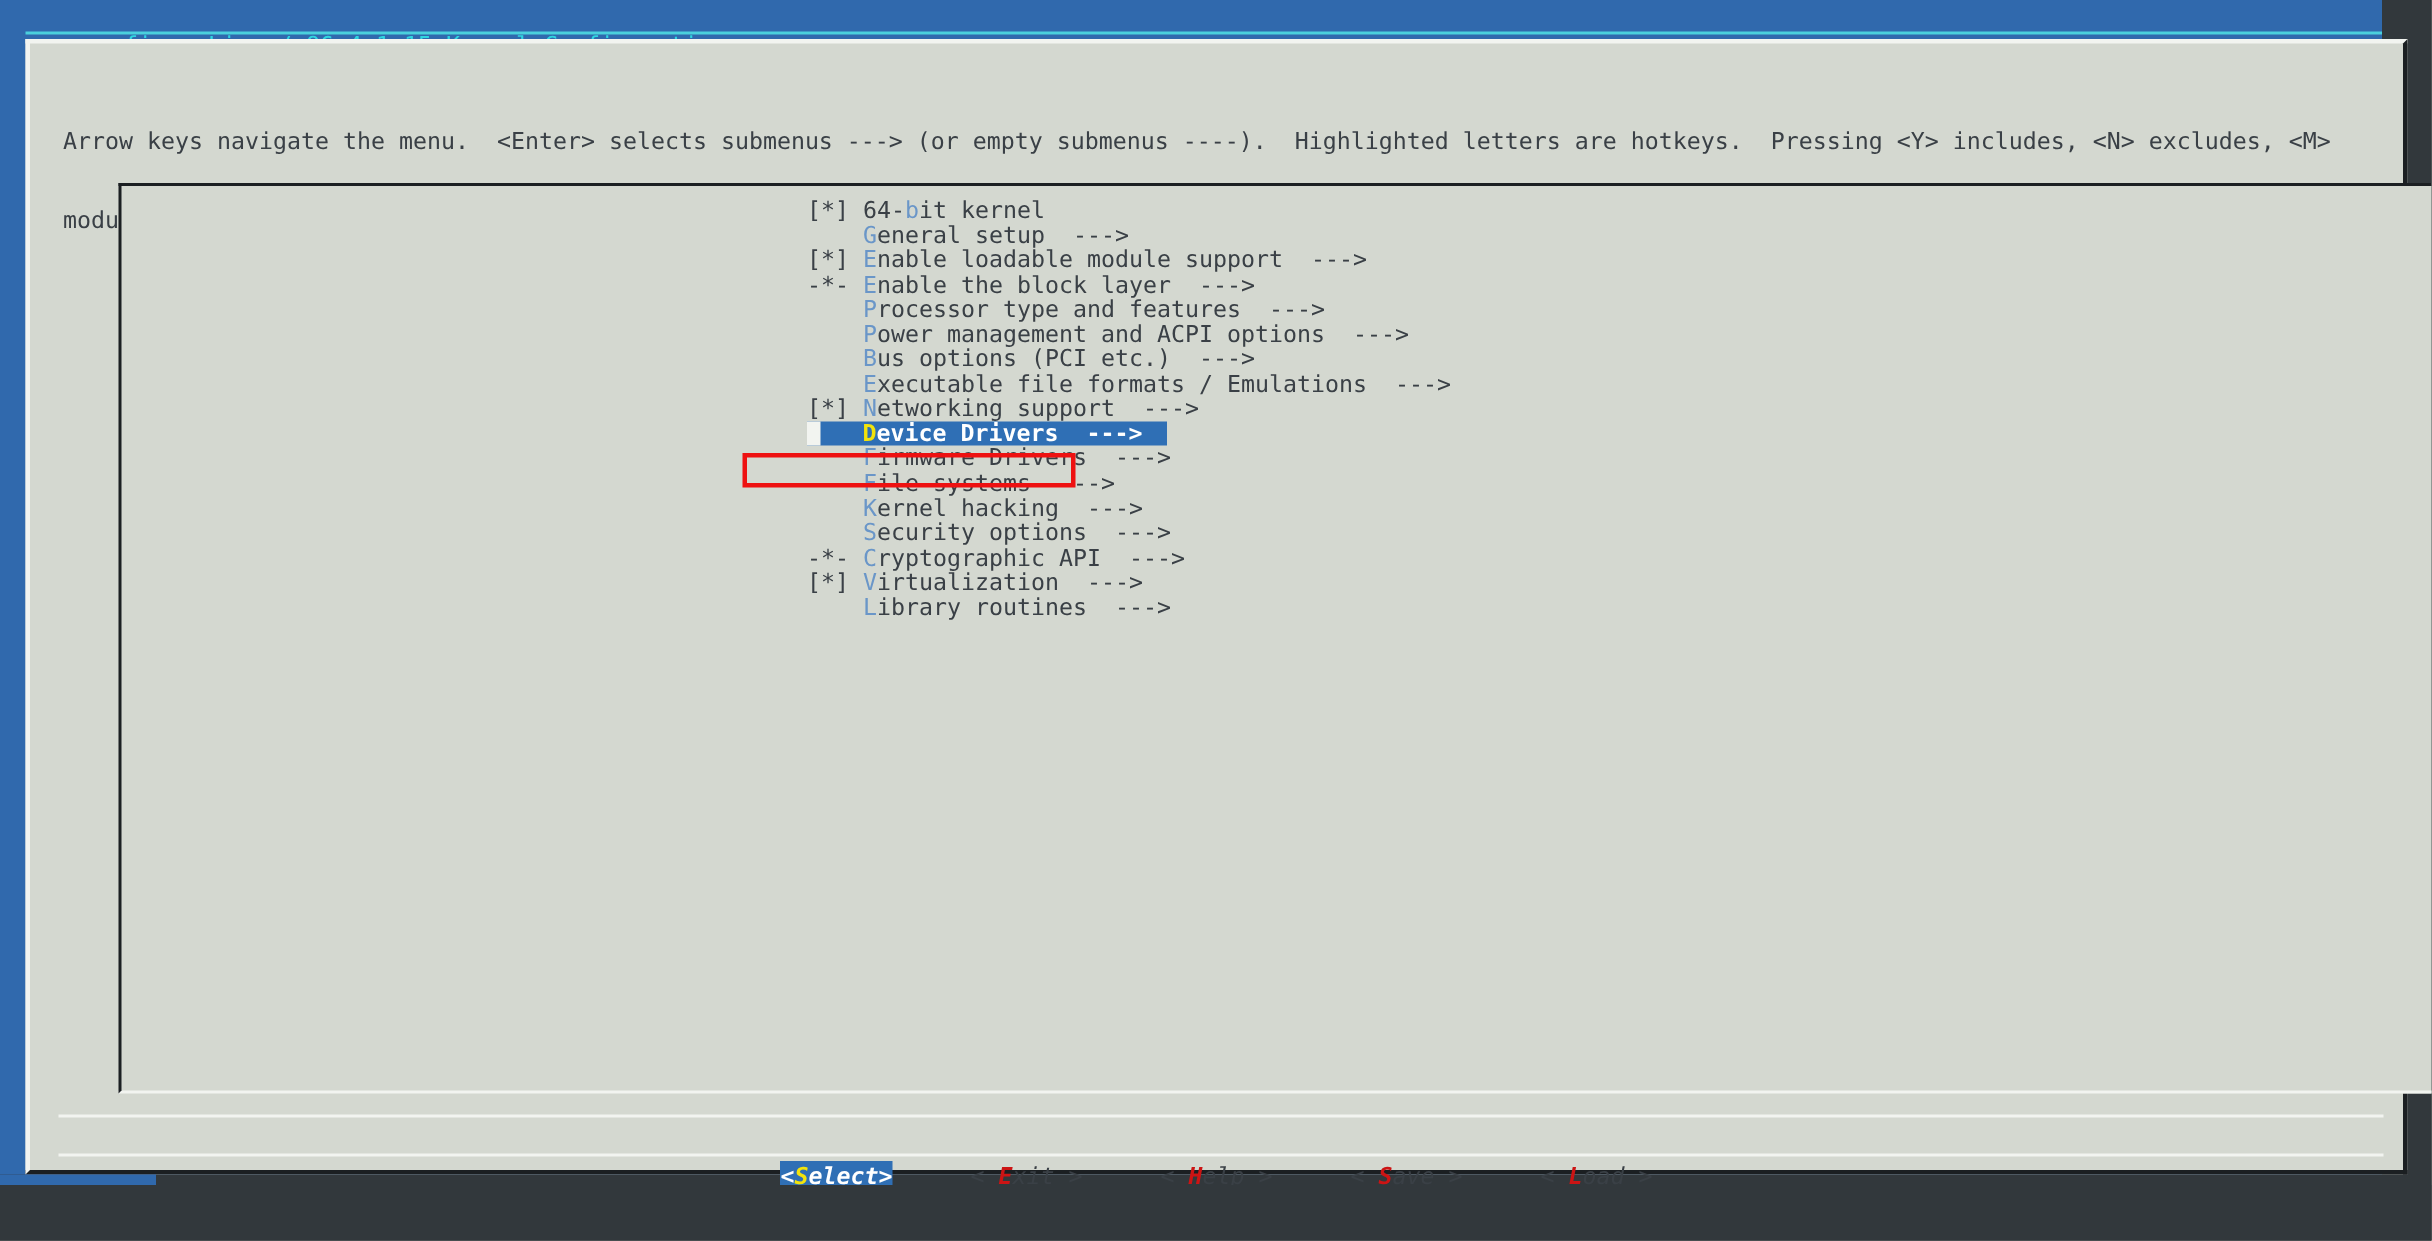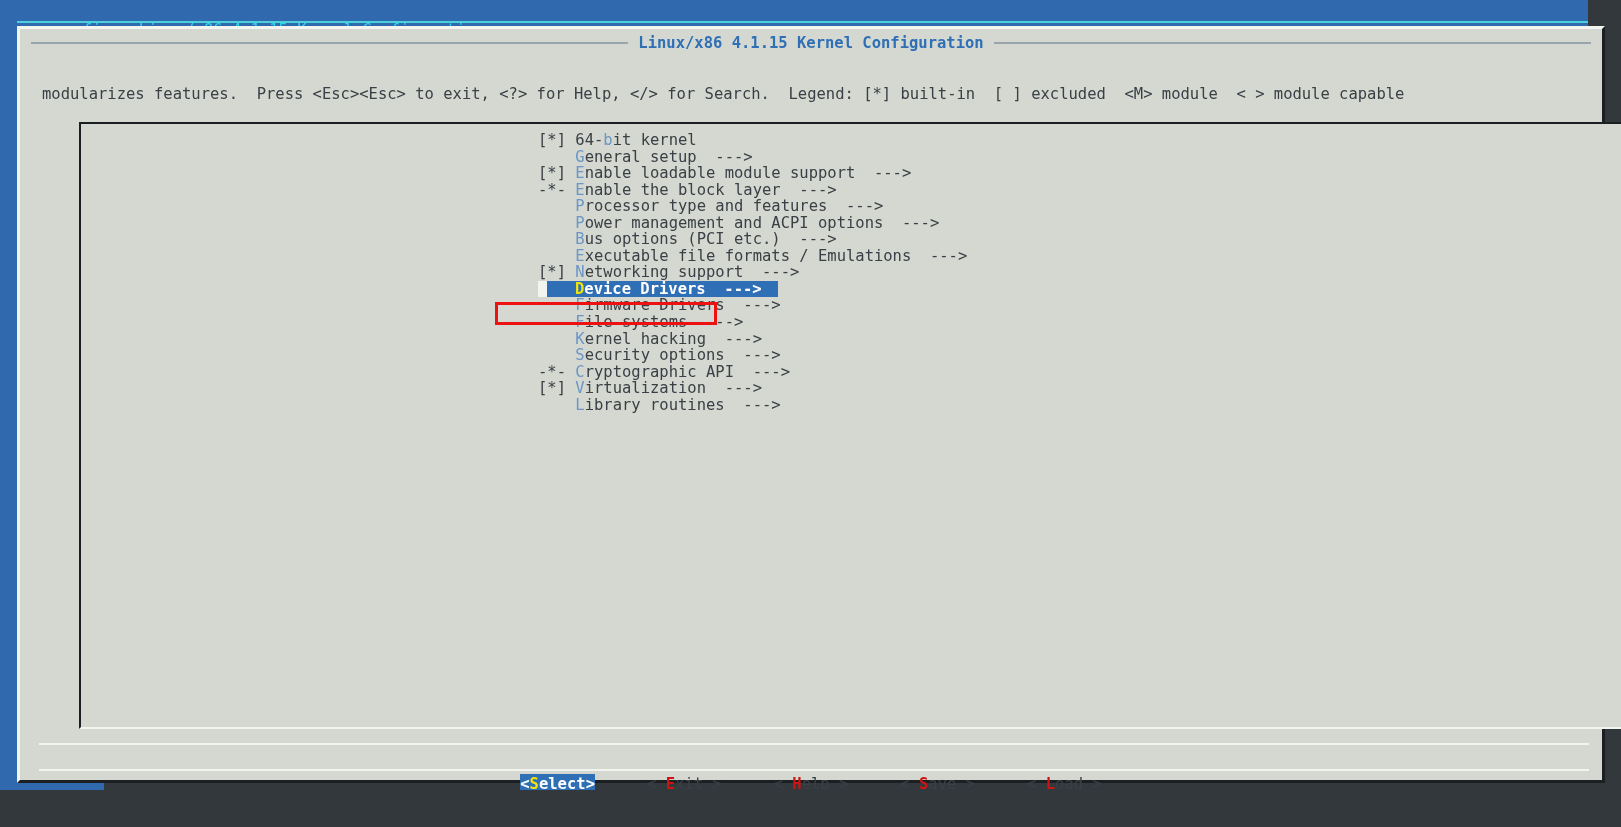--- a/index.html
+++ b/index.html
@@ -187,20 +187,21 @@
   #buttonbar {
     position: absolute;
     left: 0;
     top: 745px;
     width: 100%;
     display: flex;
     justify-content: center;
     gap: 52px;
     font-size: 15.5px;
     white-space: pre;
+    font-style: italic;
   }
   .btn {
     color: #3a4046;
     white-space: pre;
     padding: 1px 0;
   }
   .btn .bhot { color: #cc1414; font-weight: bold; }
   .btn.selected {
     background: #2f6fb5;
     color: #ffffff;
@@ -233,27 +234,23 @@
 
   <div id="term-bg"></div>
 
   <div id="titlebar">
     <span>.config - Linux/x86 4.1.15 Kernel Configuration</span>
   </div>
   <div id="titlebar-rule"></div>
 
   <div id="dialog">
 
-    <div id="dialog-caption-wrap">
-      <div id="dialog-caption-line-l"></div>
-      <div id="dialog-caption">Linux/x86 4.1.15 Kernel Configuration</div>
-      <div id="dialog-caption-line-r"></div>
-    </div>
 
     <div id="helptext">
+      <div>Arrow keys navigate the menu.  &lt;Enter&gt; selects submenus ---&gt; (or empty submenus ----).  Highlighted letters are hotkeys.  Pressing &lt;Y&gt; includes, &lt;N&gt; excludes, &lt;M&gt;</div>
       <div>modularizes features.  Press &lt;Esc&gt;&lt;Esc&gt; to exit, &lt;?&gt; for Help, &lt;/&gt; for Search.  Legend: [*] built-in  [ ] excluded  &lt;M&gt; module  &lt; &gt; module capable</div>
     </div>
 
     <div id="listframe">
       <div id="menu"><div style="height: 16.55px;"><div class="row"><span class="tag">[*] </span><span class="label">64-</span><span class="hot">b</span><span class="label">it kernel</span></div></div><div style="height: 16.55px;"><div class="row"><span class="tag">    </span><span class="hot">G</span><span class="label">eneral setup</span><span class="arrow">  ---&gt;</span></div></div><div style="height: 16.55px;"><div class="row"><span class="tag">[*] </span><span class="hot">E</span><span class="label">nable loadable module support</span><span class="arrow">  ---&gt;</span></div></div><div style="height: 16.55px;"><div class="row"><span class="tag">-*- </span><span class="hot">E</span><span class="label">nable the block layer</span><span class="arrow">  ---&gt;</span></div></div><div style="height: 16.55px;"><div class="row"><span class="tag">    </span><span class="hot">P</span><span class="label">rocessor type and features</span><span class="arrow">  ---&gt;</span></div></div><div style="height: 16.55px;"><div class="row"><span class="tag">    </span><span class="hot">P</span><span class="label">ower management and ACPI options</span><span class="arrow">  ---&gt;</span></div></div><div style="height: 16.55px;"><div class="row"><span class="tag">    </span><span class="hot">B</span><span class="label">us options (PCI etc.)</span><span class="arrow">  ---&gt;</span></div></div><div style="height: 16.55px;"><div class="row"><span class="tag">    </span><span class="hot">E</span><span class="label">xecutable file formats / Emulations</span><span class="arrow">  ---&gt;</span></div></div><div style="height: 16.55px;"><div class="row"><span class="tag">[*] </span><span class="hot">N</span><span class="label">etworking support</span><span class="arrow">  ---&gt;</span></div></div><div style="height: 16.55px;"><div class="row selected"><span class="cursor-block"> </span><span class="tag">   </span><span class="hot">D</span><span class="label">evice Drivers</span><span class="arrow">  ---&gt;</span></div></div><div style="height: 16.55px;"><div class="row"><span class="tag">    </span><span class="hot">F</span><span class="label">irmware Drivers</span><span class="arrow">  ---&gt;</span></div></div><div style="height: 16.55px;"><div class="row"><span class="tag">    </span><span class="hot">F</span><span class="label">ile systems</span><span class="arrow">  ---&gt;</span></div></div><div style="height: 16.55px;"><div class="row"><span class="tag">    </span><span class="hot">K</span><span class="label">ernel hacking</span><span class="arrow">  ---&gt;</span></div></div><div style="height: 16.55px;"><div class="row"><span class="tag">    </span><span class="hot">S</span><span class="label">ecurity options</span><span class="arrow">  ---&gt;</span></div></div><div style="height: 16.55px;"><div class="row"><span class="tag">-*- </span><span class="hot">C</span><span class="label">ryptographic API</span><span class="arrow">  ---&gt;</span></div></div><div style="height: 16.55px;"><div class="row"><span class="tag">[*] </span><span class="hot">V</span><span class="label">irtualization</span><span class="arrow">  ---&gt;</span></div></div><div style="height: 16.55px;"><div class="row"><span class="tag">    </span><span class="hot">L</span><span class="label">ibrary routines</span><span class="arrow">  ---&gt;</span></div></div></div>
     </div>
 
     <div id="annotation"></div>
 
     <div id="btn-rule-top"></div>

